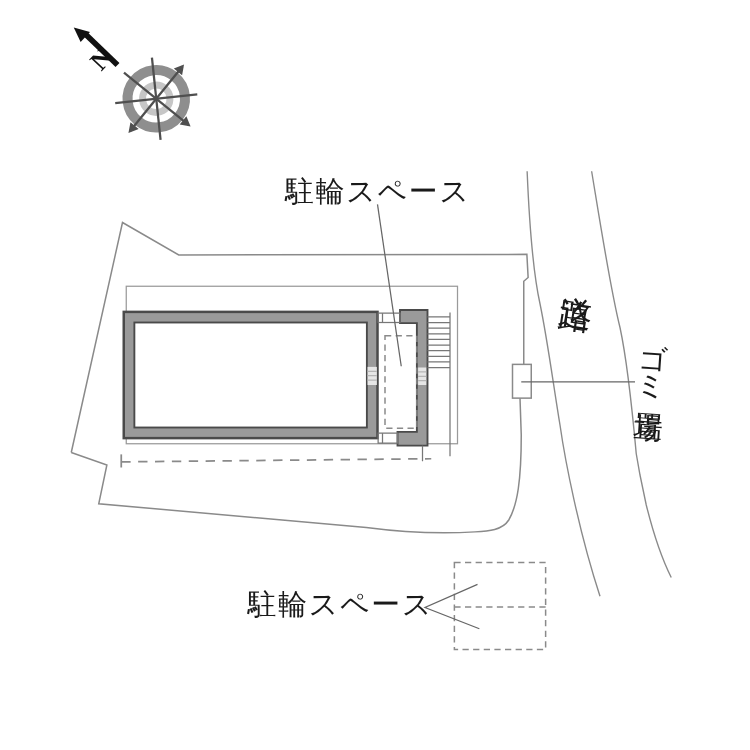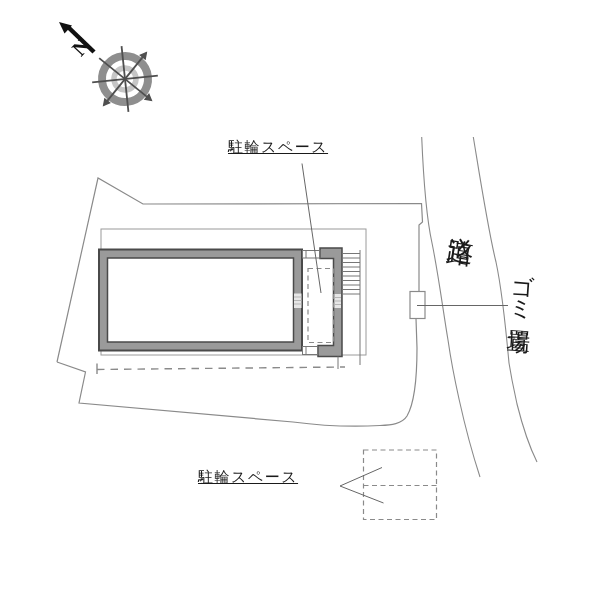--- a/index.html
+++ b/index.html
@@ -5,21 +5,21 @@
   html,body{margin:0;padding:0;background:#fff;}
   #stage{
     position:relative;width:600px;height:600px;background:#ffffff;overflow:hidden;
     font-family:"Liberation Sans","DejaVu Sans",sans-serif;
   }
   #plan-svg{position:absolute;left:0;top:0;}
   .lbl{
     position:absolute;color:#1a1a1a;white-space:nowrap;
     font-family:"Liberation Sans","DejaVu Sans",sans-serif;
   }
-  .lbl-h{font-size:15px;letter-spacing:1.5px;text-decoration:underline;}
+  .lbl-h{font-size:23px;letter-spacing:1.5px;}
   .lbl-v{writing-mode:vertical-rl;text-orientation:upright;}
   #road-label{left:448px;top:217px;font-size:27px;letter-spacing:2px;transform:rotate(9deg);transform-origin:center top;}
   #garbage-label{left:510px;top:258px;font-size:23px;letter-spacing:1px;transform:rotate(4deg);transform-origin:center top;}
   #bike-label-top{left:228px;top:138px;}
   #bike-label-bottom{left:198px;top:468px;}
   .nletter{font-family:"Liberation Serif","DejaVu Serif",serif;font-weight:bold;font-size:21px;fill:#111;}
 </style>
 </head>
 <body>
 

